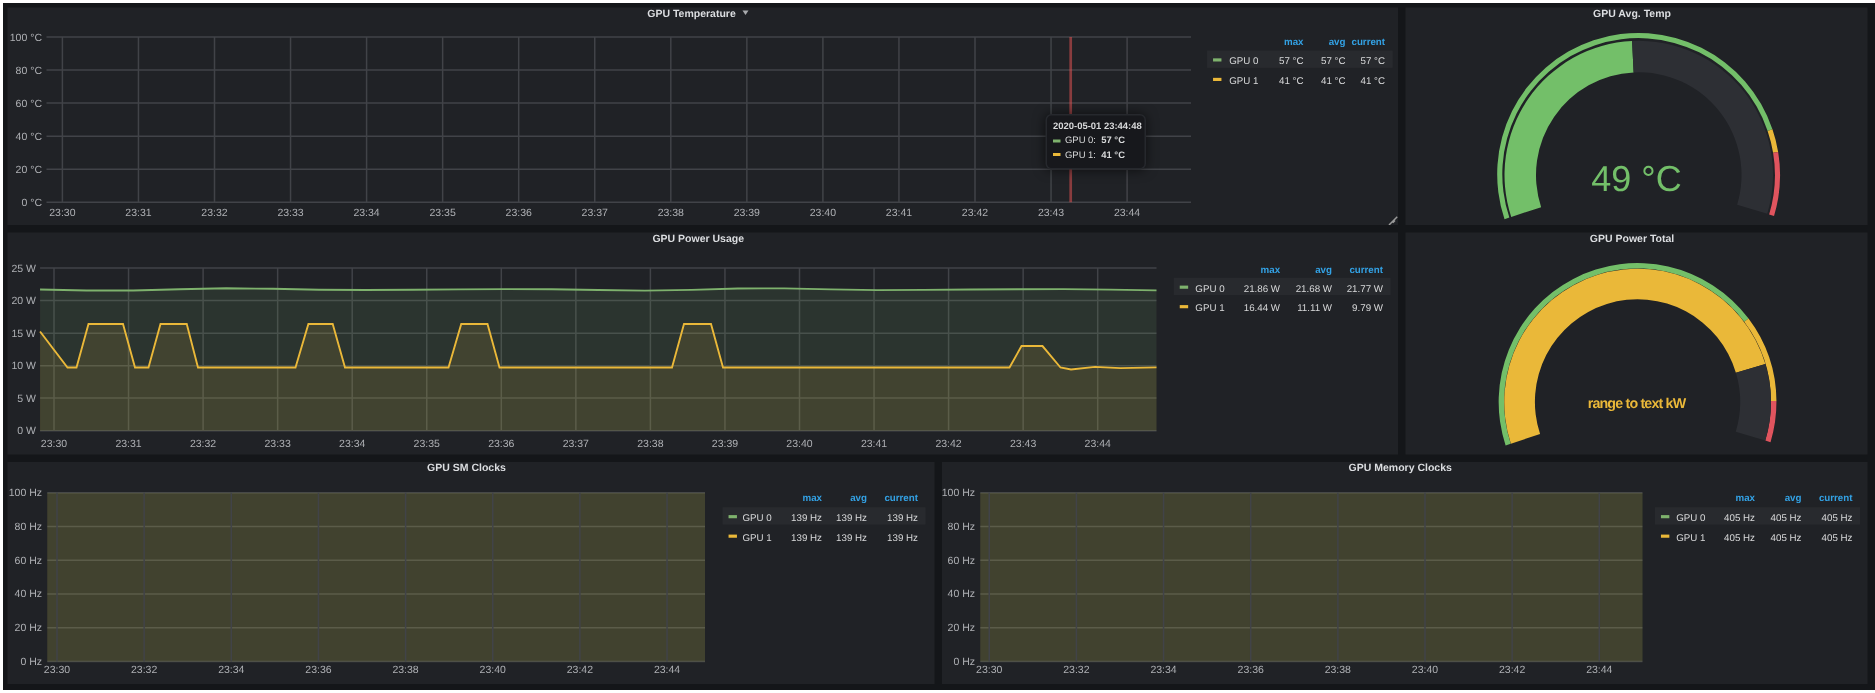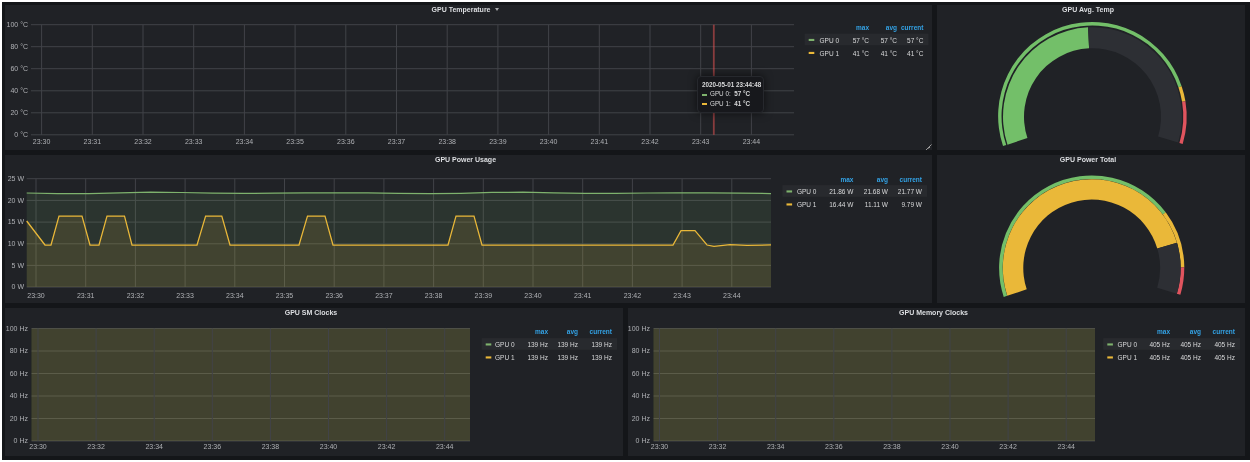--- a/index.html
+++ b/index.html
@@ -78,20 +78,21 @@
     </div>
 <div class="panel" style="left:935px;top:3px;width:308px;height:145px">
       <svg width="308" height="145" viewBox="0 0 308 145" style="position:absolute;left:0;top:0" xmlns="http://www.w3.org/2000/svg">
         <path d="M66.01 141.12 A94.2 94.2 0 0 1 244.63 81.20 L241.41 82.30 A90.8 90.8 0 0 0 69.24 140.06 Z" fill="#73bf69"></path>
         <path d="M244.63 81.20 A94.2 94.2 0 0 1 248.43 96.27 L245.07 96.82 A90.8 90.8 0 0 0 241.41 82.30 Z" fill="#eab839"></path>
         <path d="M248.43 96.27 A94.2 94.2 0 0 1 245.68 138.93 L242.42 137.94 A90.8 90.8 0 0 0 245.07 96.82 Z" fill="#e0545e"></path>
         <path d="M70.48 139.65 A89.5 89.5 0 0 1 151.05 22.31 L152.09 43.28 A68.5 68.5 0 0 0 90.43 133.09 Z" fill="#73bf69"></path>
         <path d="M151.05 22.31 A89.5 89.5 0 0 1 241.18 137.57 L221.08 131.50 A68.5 68.5 0 0 0 152.09 43.28 Z" fill="#2d2f34"></path>
       </svg>
       <div class="ptitle">GPU Avg. Temp</div>
+      <div style="position:absolute;left:0;right:0;top:101px;text-align:center;font-size:24px;color:#73bf69">49 °C</div>
     </div>
 <div class="panel" style="left:3px;top:153px;width:927px;height:148px">
       <svg width="927" height="148" viewBox="0 0 927 148" style="position:absolute;left:0;top:0" xmlns="http://www.w3.org/2000/svg">
         <line x1="21.7" y1="23.7" x2="766" y2="23.7" stroke="#414348" stroke-width="1"></line>
         <line x1="21.7" y1="45.4" x2="766" y2="45.4" stroke="#414348" stroke-width="1"></line>
         <line x1="21.7" y1="67.1" x2="766" y2="67.1" stroke="#414348" stroke-width="1"></line>
         <line x1="21.7" y1="88.8" x2="766" y2="88.8" stroke="#414348" stroke-width="1"></line>
         <line x1="21.7" y1="110.4" x2="766" y2="110.4" stroke="#414348" stroke-width="1"></line>
         <line x1="21.7" y1="132.1" x2="766" y2="132.1" stroke="#414348" stroke-width="1"></line>
         <line x1="31.0" y1="23.7" x2="31.0" y2="132.1" stroke="#414348" stroke-width="1"></line>
@@ -153,20 +154,21 @@
     </div>
 <div class="panel" style="left:935px;top:153px;width:308px;height:148px">
       <svg width="308" height="148" viewBox="0 0 308 148" style="position:absolute;left:0;top:0" xmlns="http://www.w3.org/2000/svg">
         <path d="M66.73 141.92 A92.6 92.6 0 0 1 228.70 57.34 L225.83 59.50 A89.0 89.0 0 0 0 70.15 140.80 Z" fill="#73bf69"></path>
         <path d="M228.70 57.34 A92.6 92.6 0 0 1 247.30 112.35 L243.70 112.38 A89.0 89.0 0 0 0 225.83 59.50 Z" fill="#eab839"></path>
         <path d="M247.30 112.35 A92.6 92.6 0 0 1 243.35 139.76 L239.90 138.72 A89.0 89.0 0 0 0 243.70 112.38 Z" fill="#e0545e"></path>
         <path d="M70.25 140.77 A88.9 88.9 0 1 1 239.93 87.71 L220.27 93.54 A68.4 68.4 0 1 0 89.72 134.36 Z" fill="#eab839"></path>
         <path d="M239.93 87.71 A88.9 88.9 0 0 1 239.81 138.69 L220.18 132.77 A68.4 68.4 0 0 0 220.27 93.54 Z" fill="#2d2f34"></path>
       </svg>
       <div class="ptitle">GPU Power Total</div>
+      <div style="position:absolute;left:0;right:0;top:109px;text-align:center;font-size:9.5px;font-weight:bold;letter-spacing:-0.55px;color:#eab839">range to text kW</div>
     </div>
 <div class="panel" style="left:3px;top:306px;width:618px;height:148px">
       <svg width="618" height="148" viewBox="0 0 618 148" style="position:absolute;left:0;top:0" xmlns="http://www.w3.org/2000/svg">
         <line x1="26.5" y1="20.5" x2="465" y2="20.5" stroke="#414348" stroke-width="1"></line>
         <line x1="26.5" y1="43.0" x2="465" y2="43.0" stroke="#414348" stroke-width="1"></line>
         <line x1="26.5" y1="65.5" x2="465" y2="65.5" stroke="#414348" stroke-width="1"></line>
         <line x1="26.5" y1="88.0" x2="465" y2="88.0" stroke="#414348" stroke-width="1"></line>
         <line x1="26.5" y1="110.5" x2="465" y2="110.5" stroke="#414348" stroke-width="1"></line>
         <line x1="26.5" y1="133.0" x2="465" y2="133.0" stroke="#414348" stroke-width="1"></line>
         <rect x="26.5" y="20.5" width="438.5" height="112.5" fill="#7eb26d" fill-opacity="0.12"></rect>

